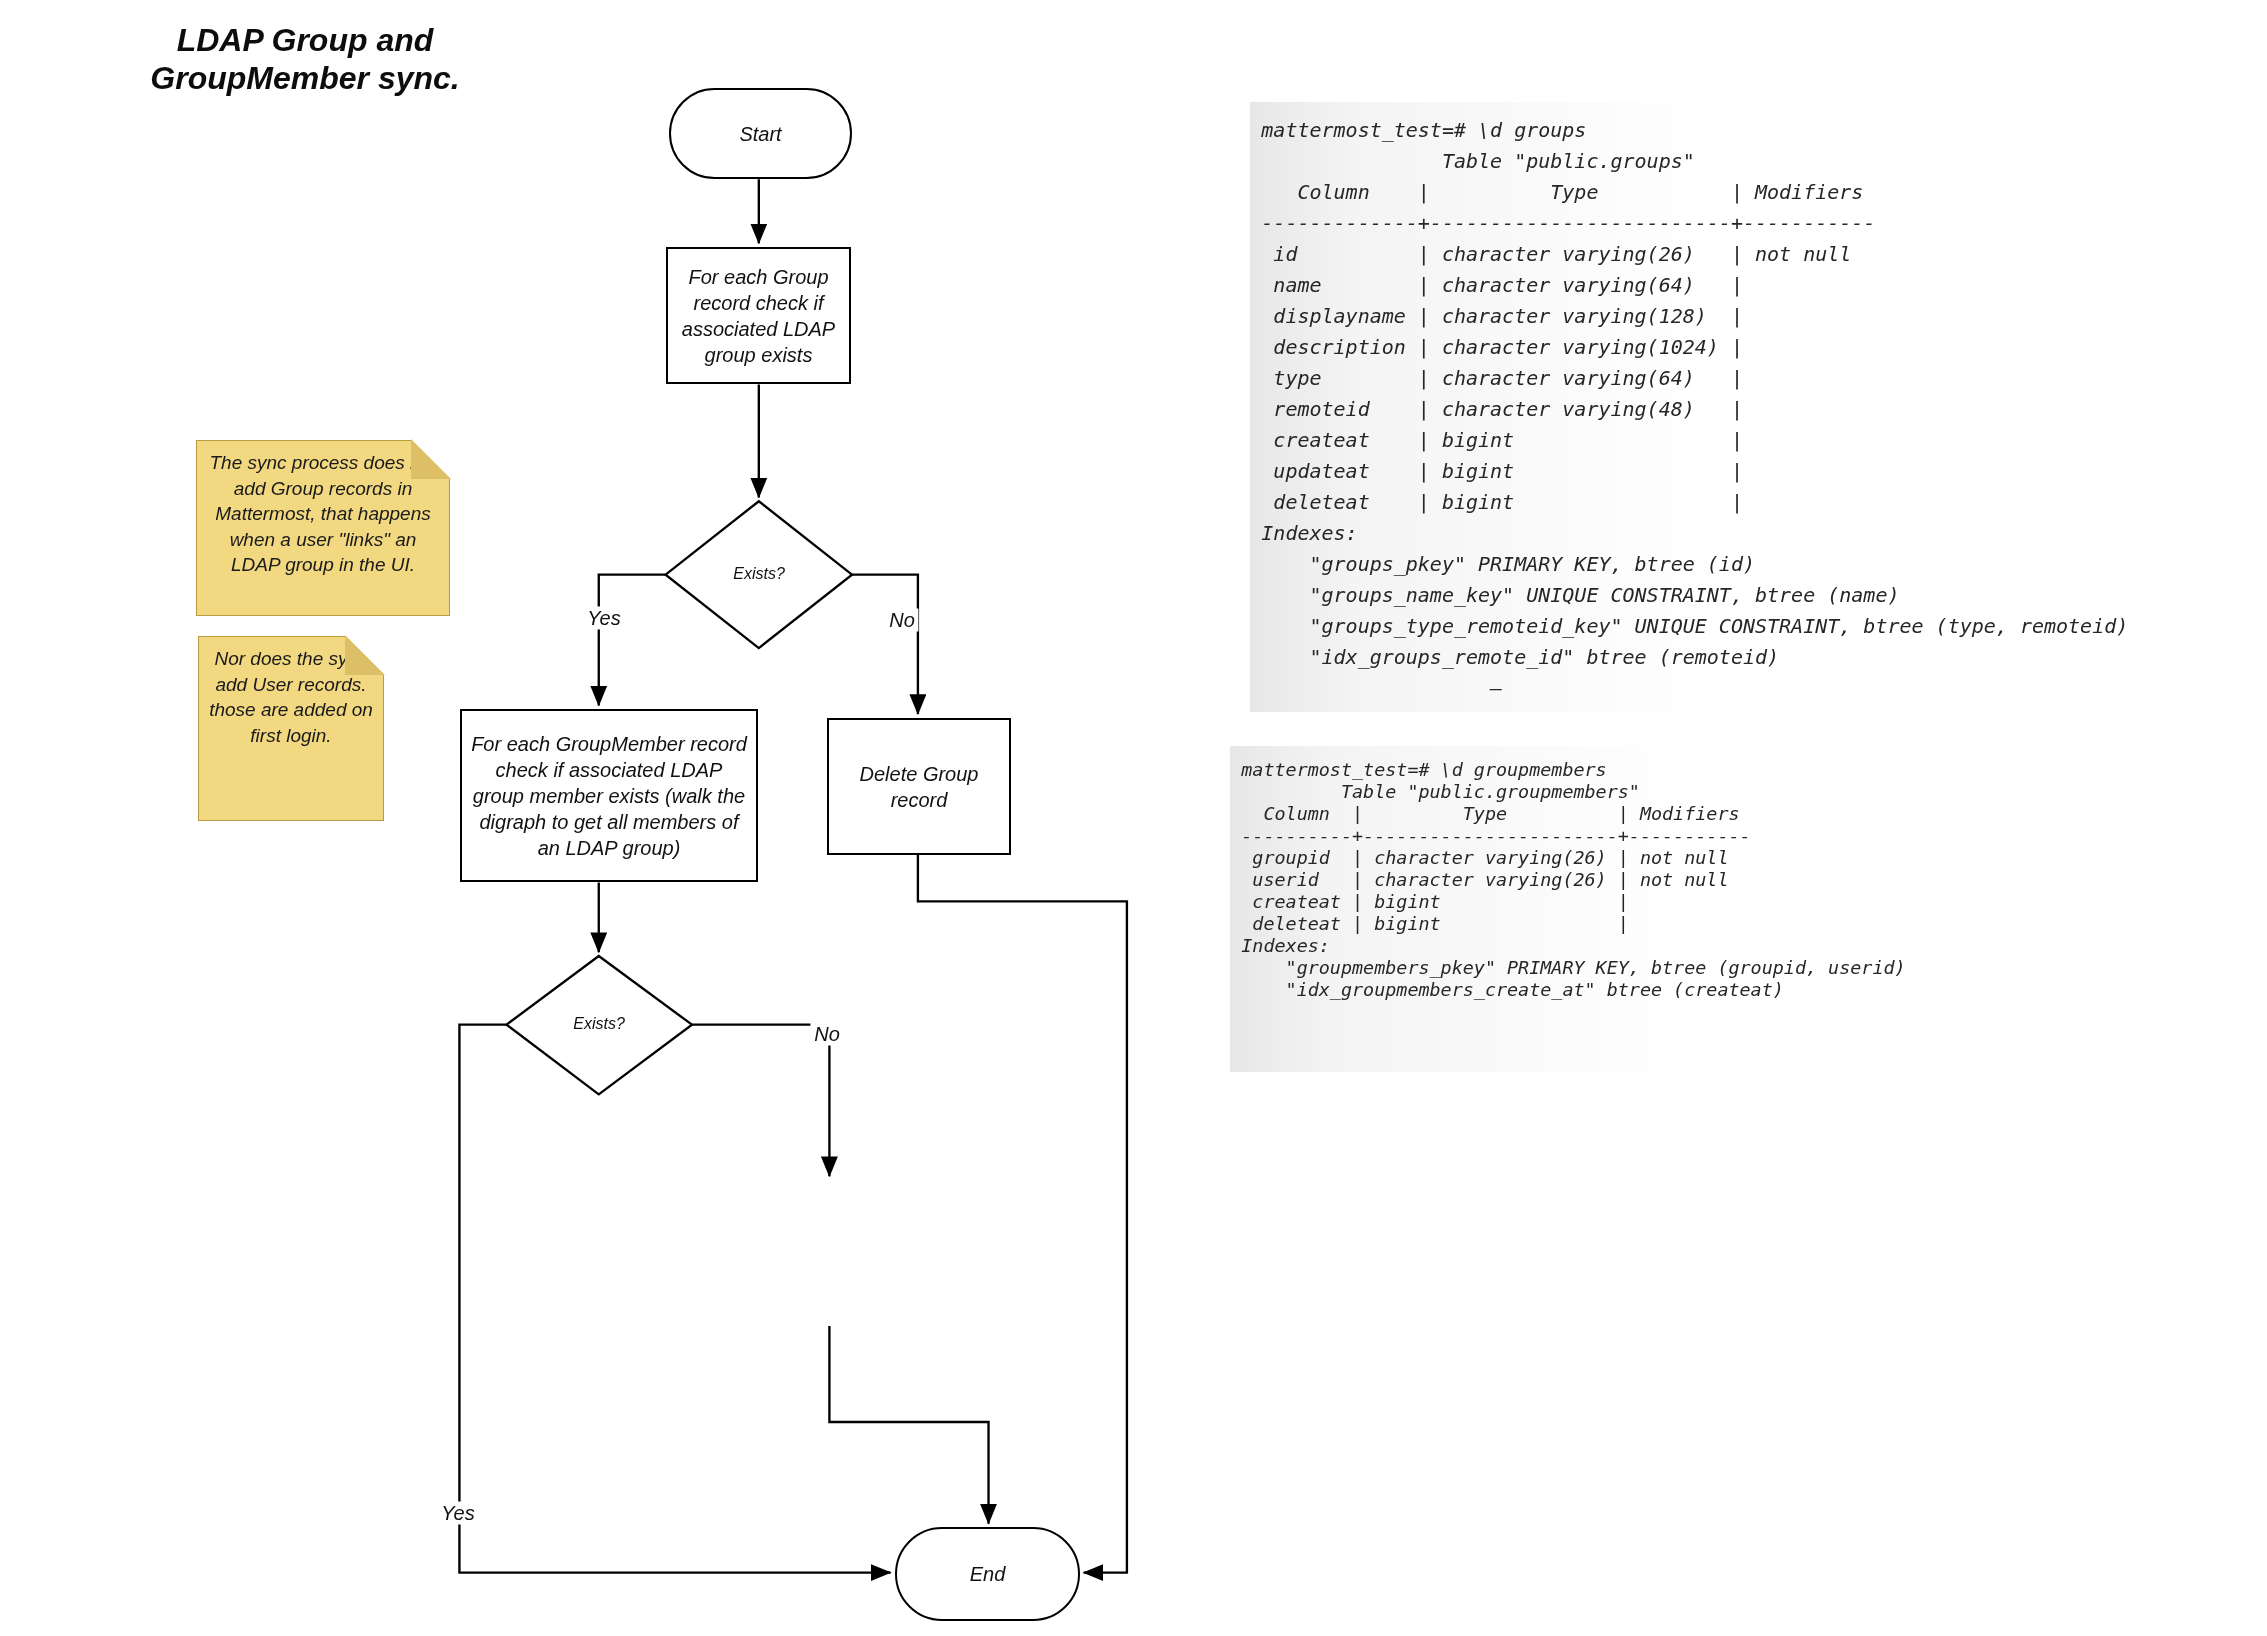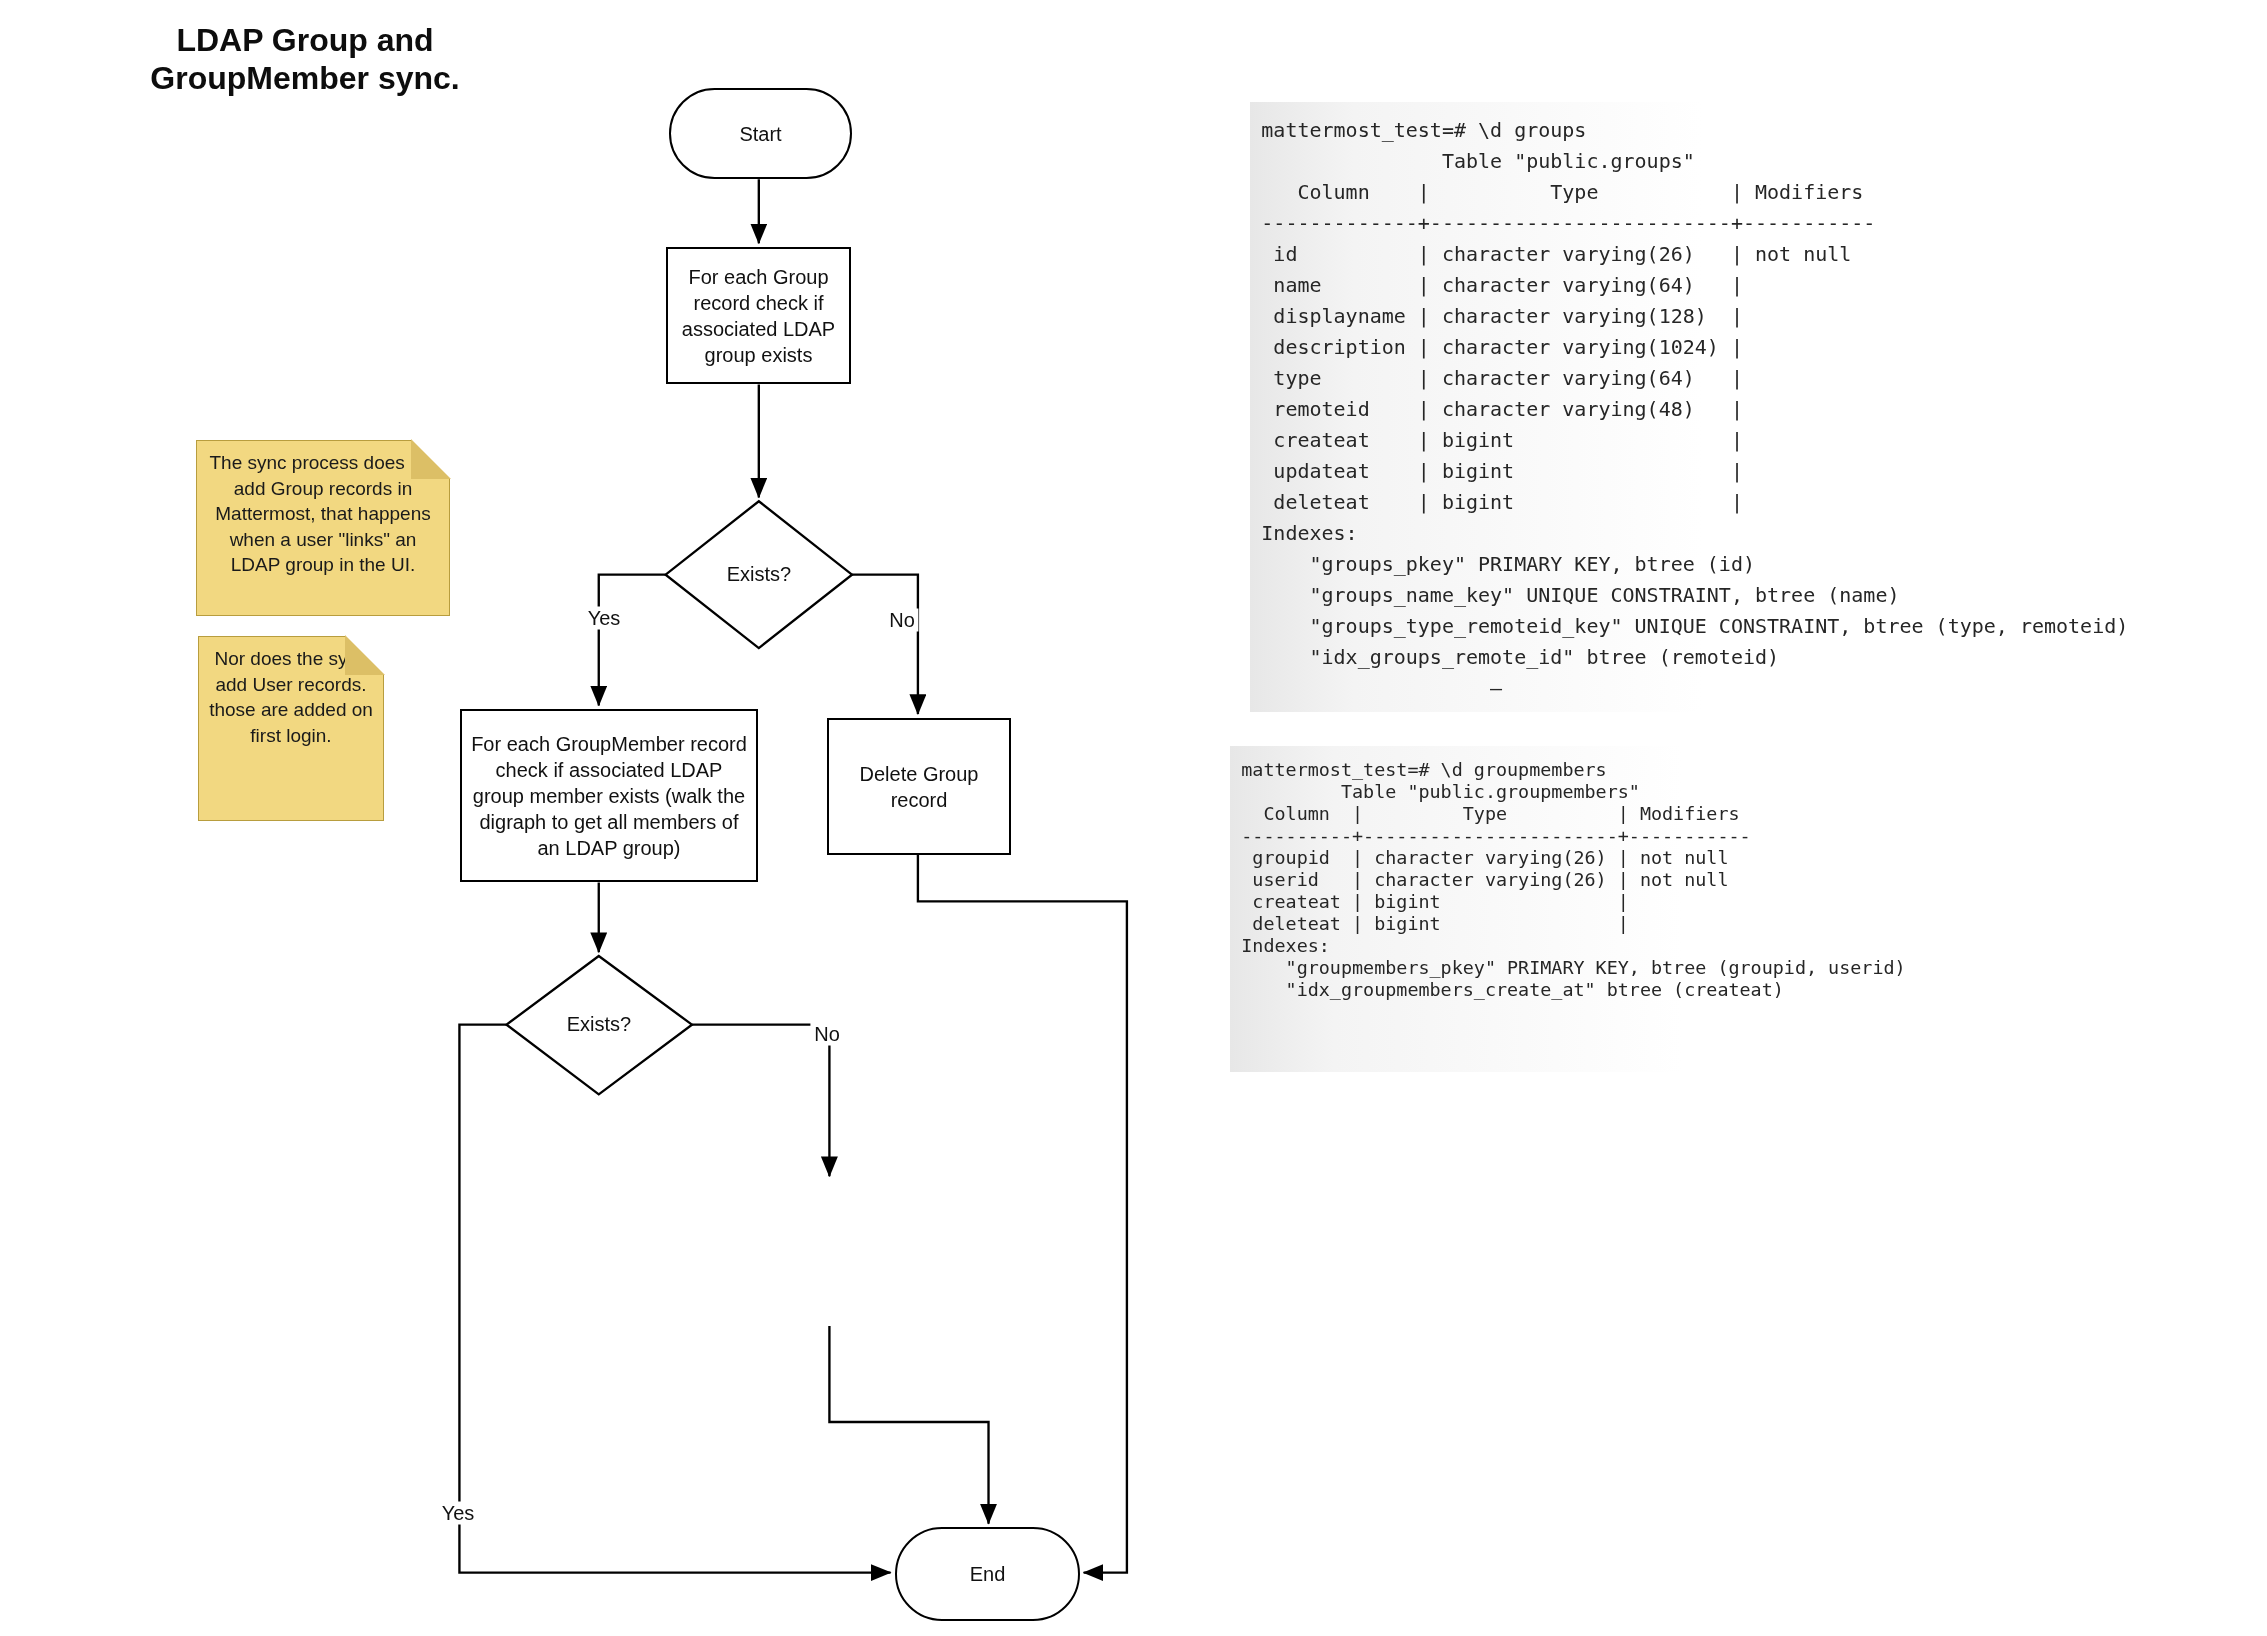--- a/index.html
+++ b/index.html
@@ -1,39 +1,40 @@
 <!DOCTYPE html>
 <html style="font-size:15px"><head>
 <meta charset="utf-8">
 <style>
   html,body { margin:0; padding:0; background:#ffffff; }
   .canvas {
     position:relative; width:2267px; height:1637px; background:#ffffff;
     font-family:"Liberation Sans", sans-serif; color:#000;
     overflow:hidden;
+    font-style:italic;
   }
   svg.wires { position:absolute; left:0; top:0; width:2267px; height:1637px; }
 
   .page-title {
     position:absolute; left:141px; top:21px; width:328px;
     font-size:32px; font-weight:bold; line-height:38px; text-align:center; color:#0d0d0d;
     white-space:pre-line;
   }
 
   .node {
     position:absolute; box-sizing:border-box; background:#ffffff;
     border:2.8px solid #000; display:flex; align-items:center; justify-content:center;
     text-align:center; font-size:20px; line-height:26px; color:#111;
   }
   .pill { border-radius:49px; }
   .node .inner { padding:3.8px 7.5px; }
 
   .diamond-label {
     position:absolute; width:160px; transform:translate(-50%,-50%);
-    text-align:center; font-size:20px; color:#111;
+    text-align:center; font-size:16px; color:#111;
   }
   .branch-label {
     position:absolute; transform:translate(-50%,-50%);
     background:#ffffff; padding:0 3.8px; font-size:20px; color:#111;
   }
 
   .note {
     position:absolute; box-sizing:border-box;
     background:#f2d881; border:1.9px solid #b89d3e;
     display:flex; align-items:flex-start; justify-content:center;

